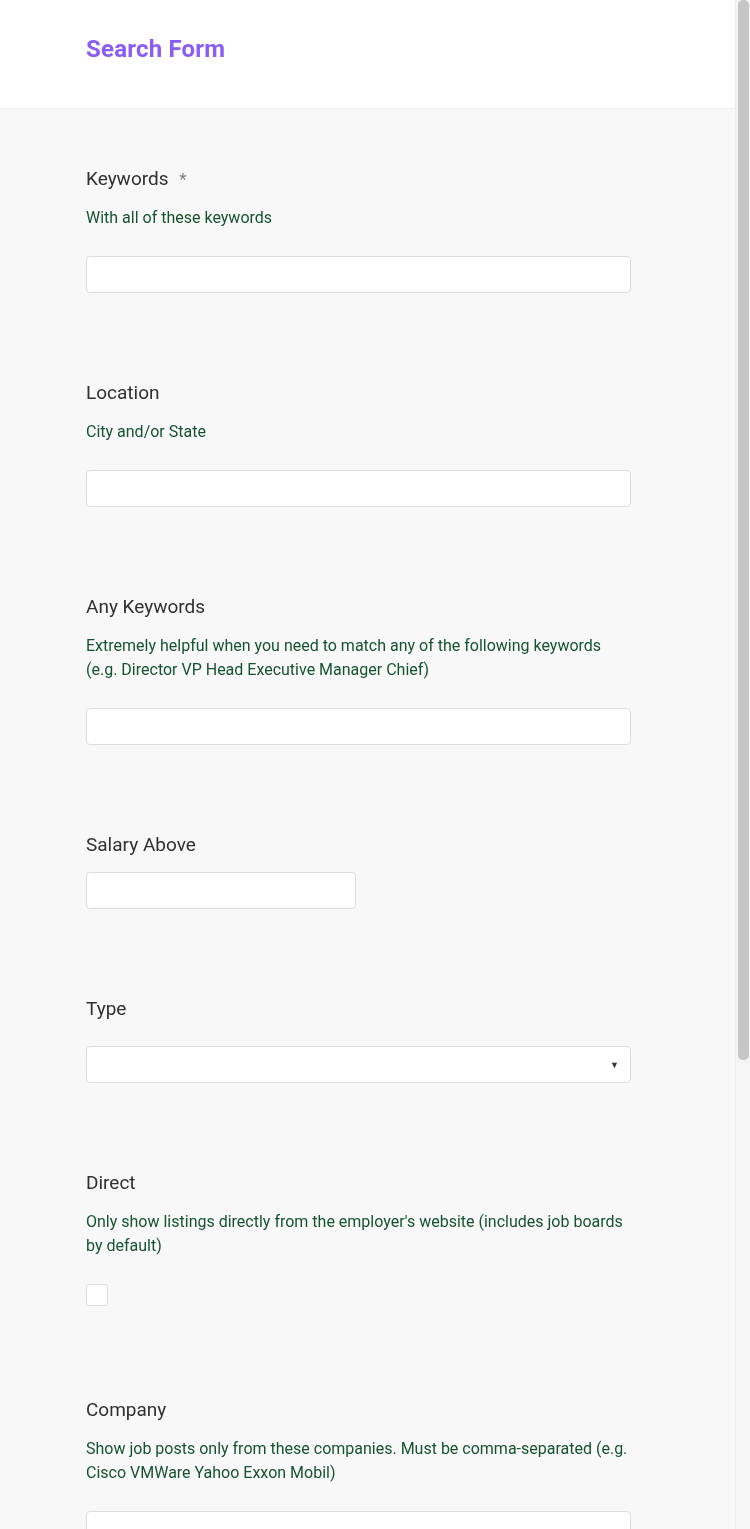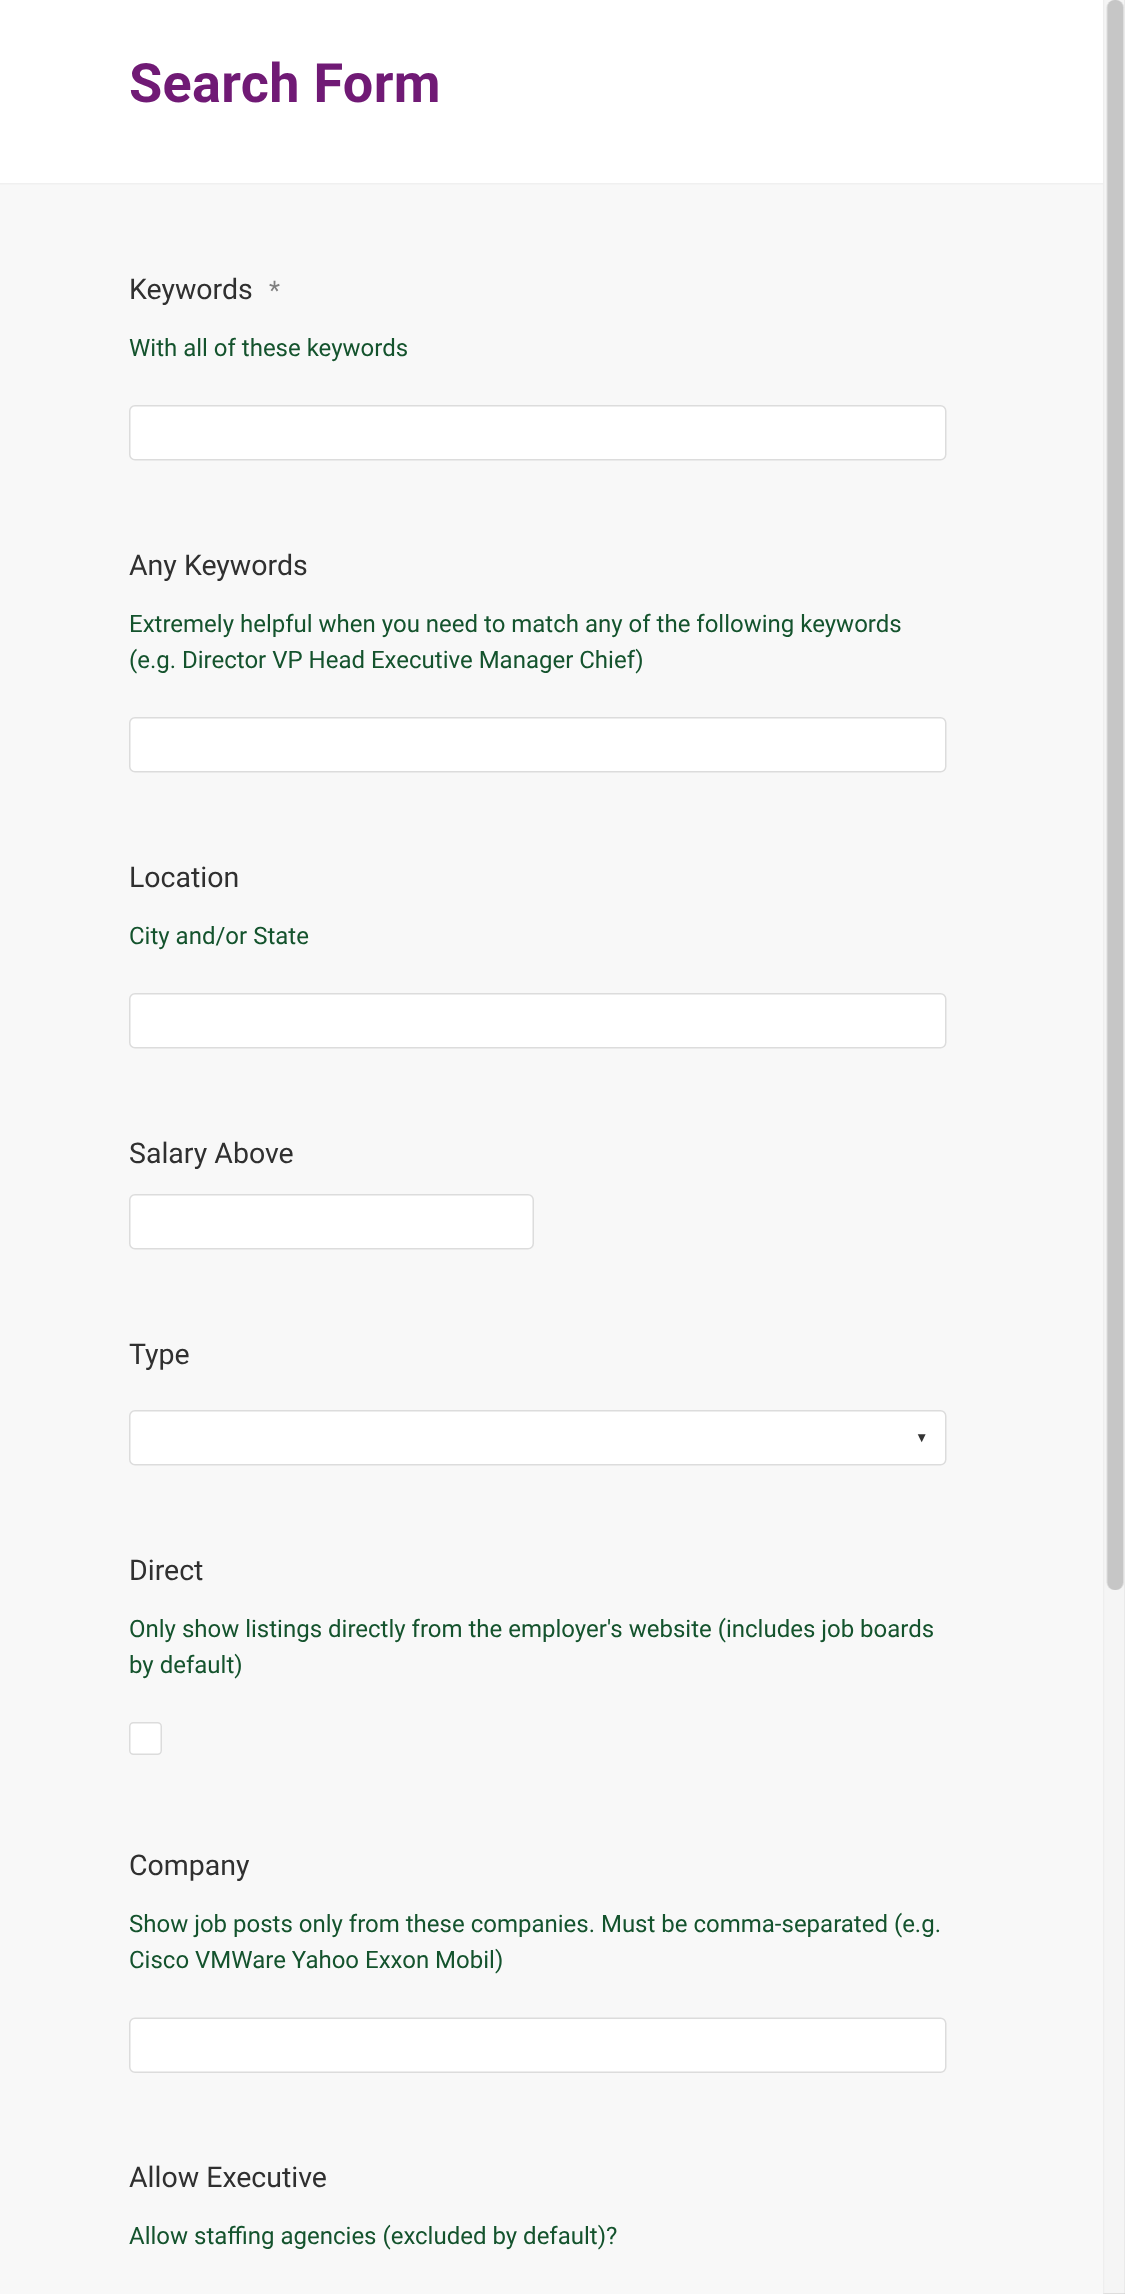--- a/index.html
+++ b/index.html
@@ -10,32 +10,32 @@
 body {
   font-family: -apple-system, BlinkMacSystemFont, "Segoe UI", Roboto, Helvetica, Arial, sans-serif;
   background: #ffffff;
   width: 750px;
 }
 .header-section {
   background: #ffffff;
   padding: 35px 86px 45px 86px;
 }
 .page-title {
-  font-size: 36px;
+  font-size: 24px;
   font-weight: 700;
-  color: #701a75;
+  color: #8b5cf6;
   letter-spacing: 0.2px;
 }
 .form-section {
   background: #f8f8f8;
   padding: 58px 119px 30px 86px;
   border-top: 1px solid #f0f0f0;
 }
 .form-group {
-  margin-bottom: 58px;
+  margin-bottom: 88px;
 }
 .form-label {
   font-size: 19px;
   font-weight: 400;
   color: #303030;
   margin-bottom: 16px;
   display: block;
 }
 .required-asterisk {
   color: #808080;
@@ -135,28 +135,28 @@
   <div class="form-group">
     <label class="form-label">
       <span>Keywords</span>
       <span class="required-asterisk">*</span>
     </label>
     <p class="form-description">With all of these keywords</p>
     <input type="text" class="form-input" value="" style="">
   </div>
 
   <div class="form-group">
-    <label class="form-label">Any Keywords</label>
-    <p class="form-description">Extremely helpful when you need to match any of the following keywords (e.g. Director VP Head Executive Manager Chief)</p>
+    <label class="form-label">Location</label>
+    <p class="form-description">City and/or State</p>
     <input type="text" class="form-input" value="" style="">
   </div>
 
   <div class="form-group">
-    <label class="form-label">Location</label>
-    <p class="form-description">City and/or State</p>
+    <label class="form-label">Any Keywords</label>
+    <p class="form-description">Extremely helpful when you need to match any of the following keywords (e.g. Director VP Head Executive Manager Chief)</p>
     <input type="text" class="form-input" value="" style="">
   </div>
 
   <div class="form-group">
     <label class="form-label">Salary Above</label>
     <input type="text" class="form-input-narrow" value="" style="">
   </div>
 
   <div class="form-group">
     <label class="form-label" style="margin-bottom:26px;">Type</label>

